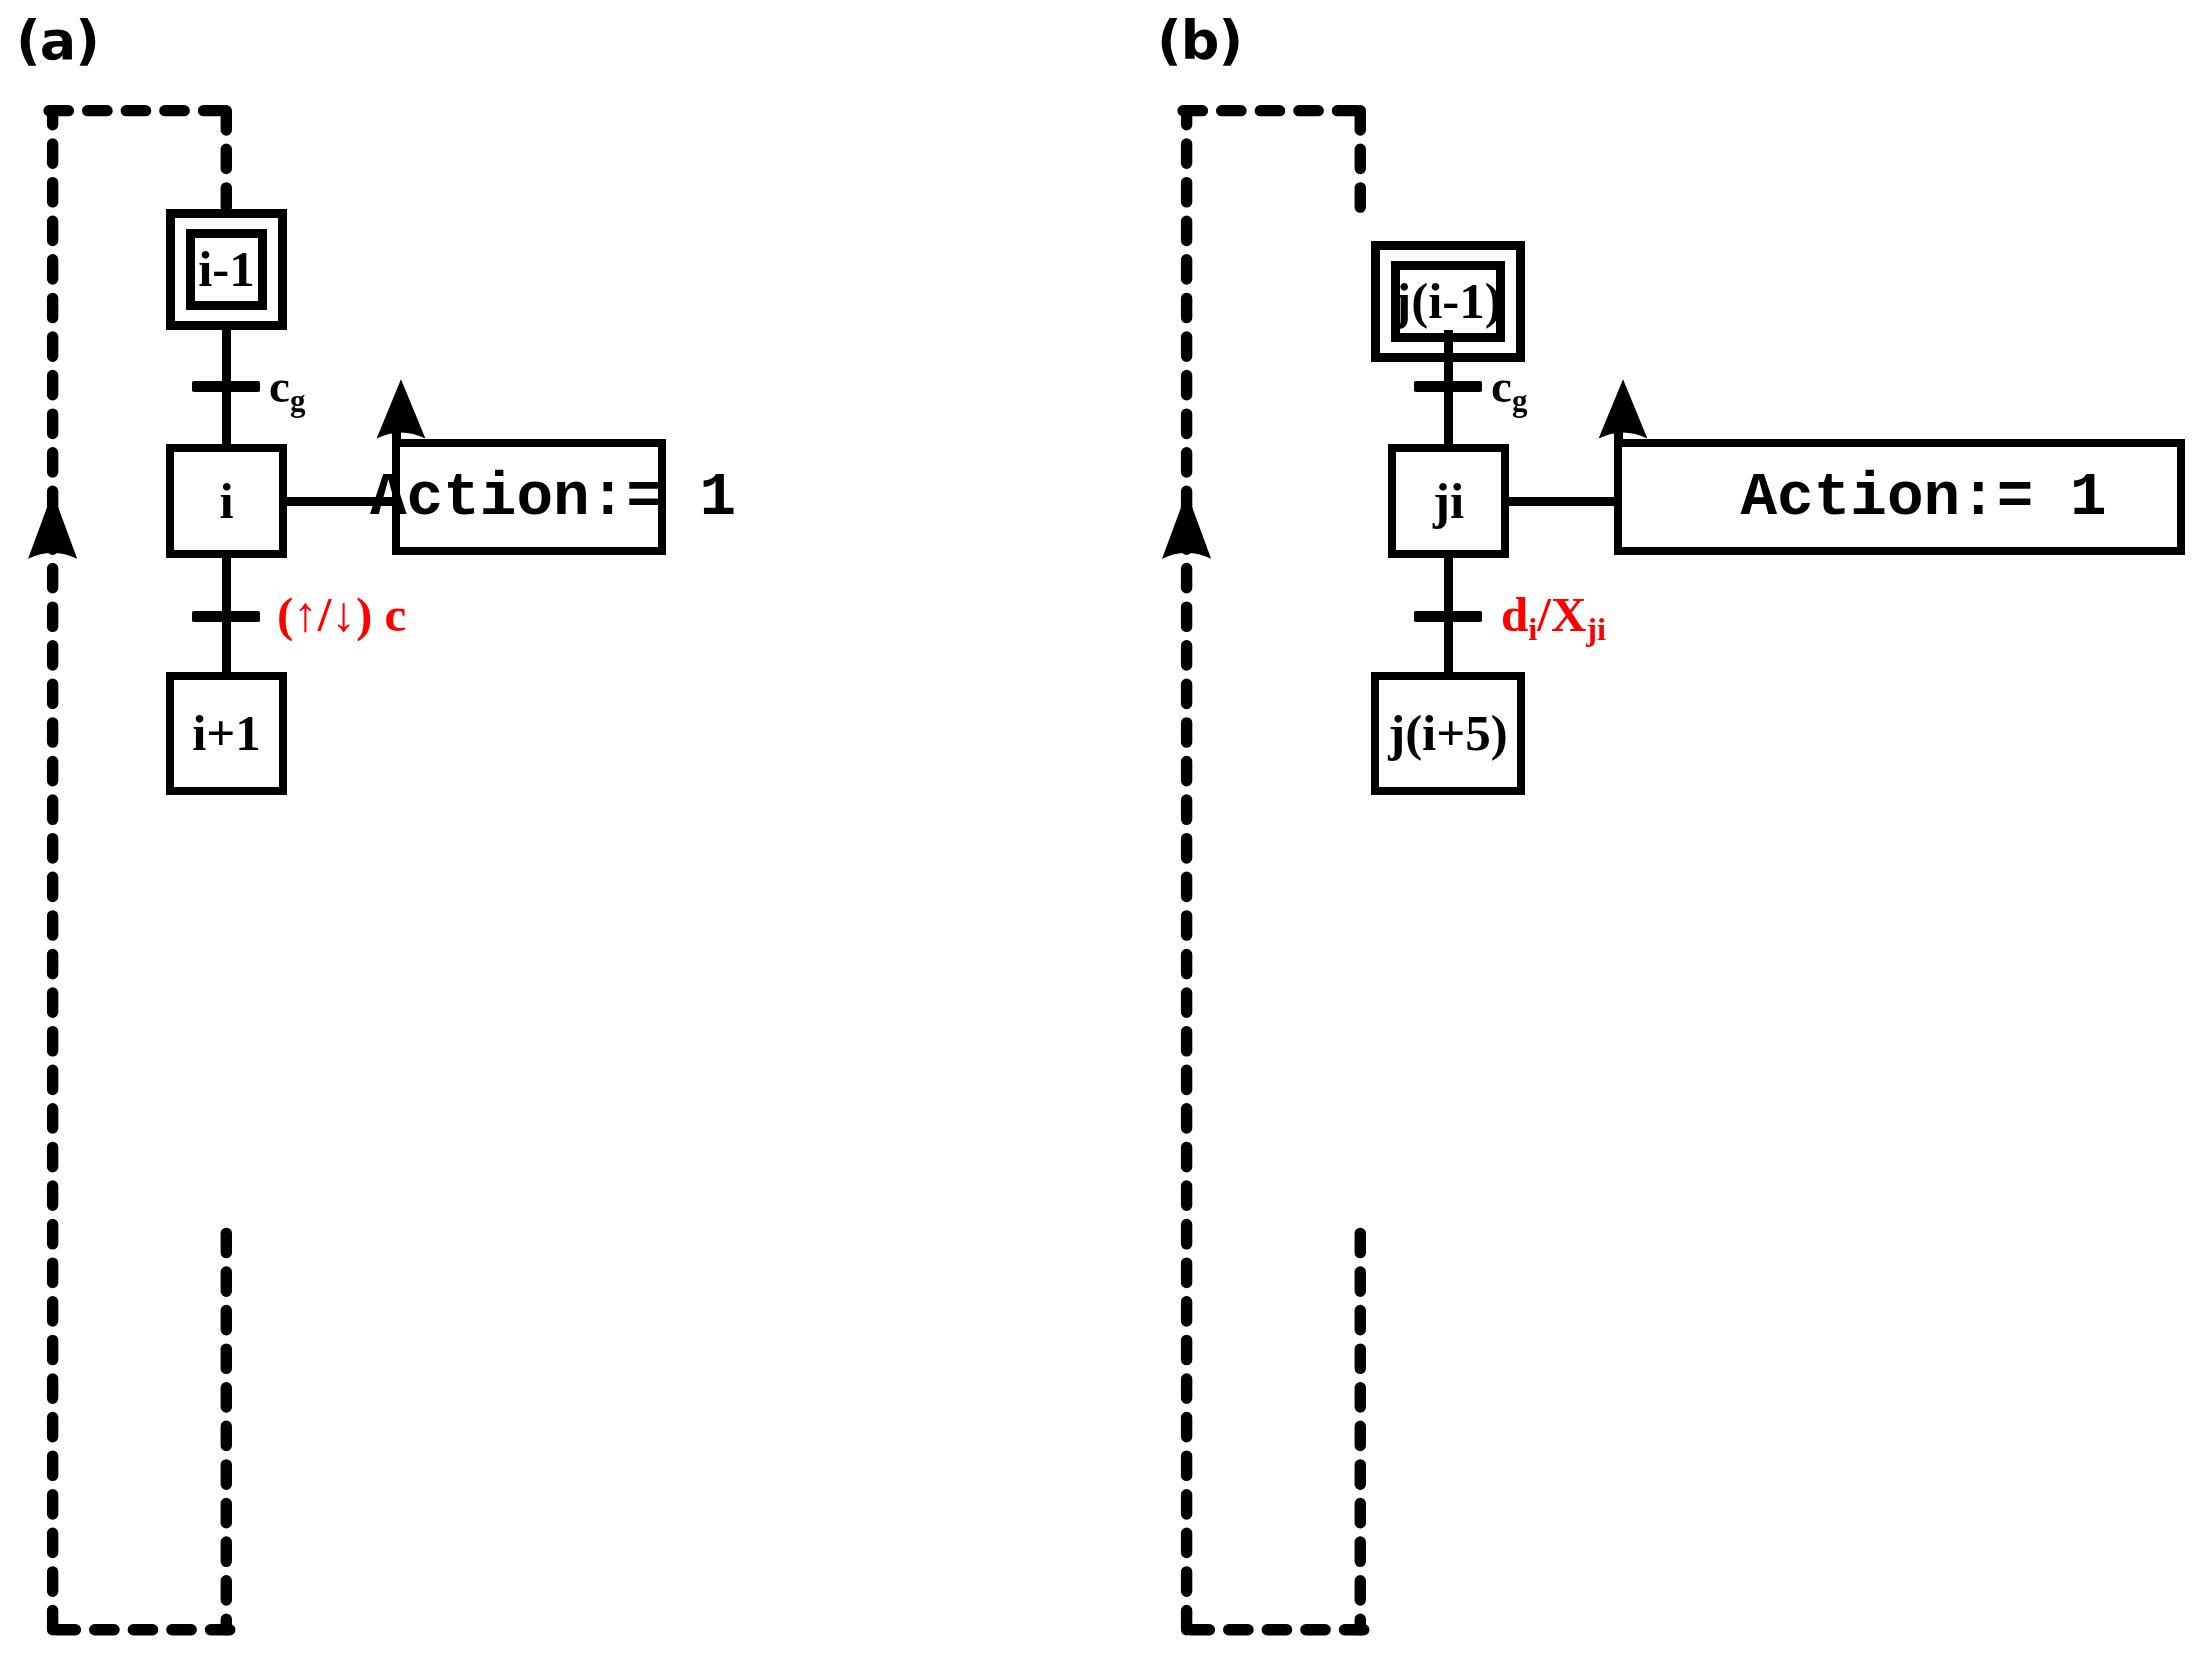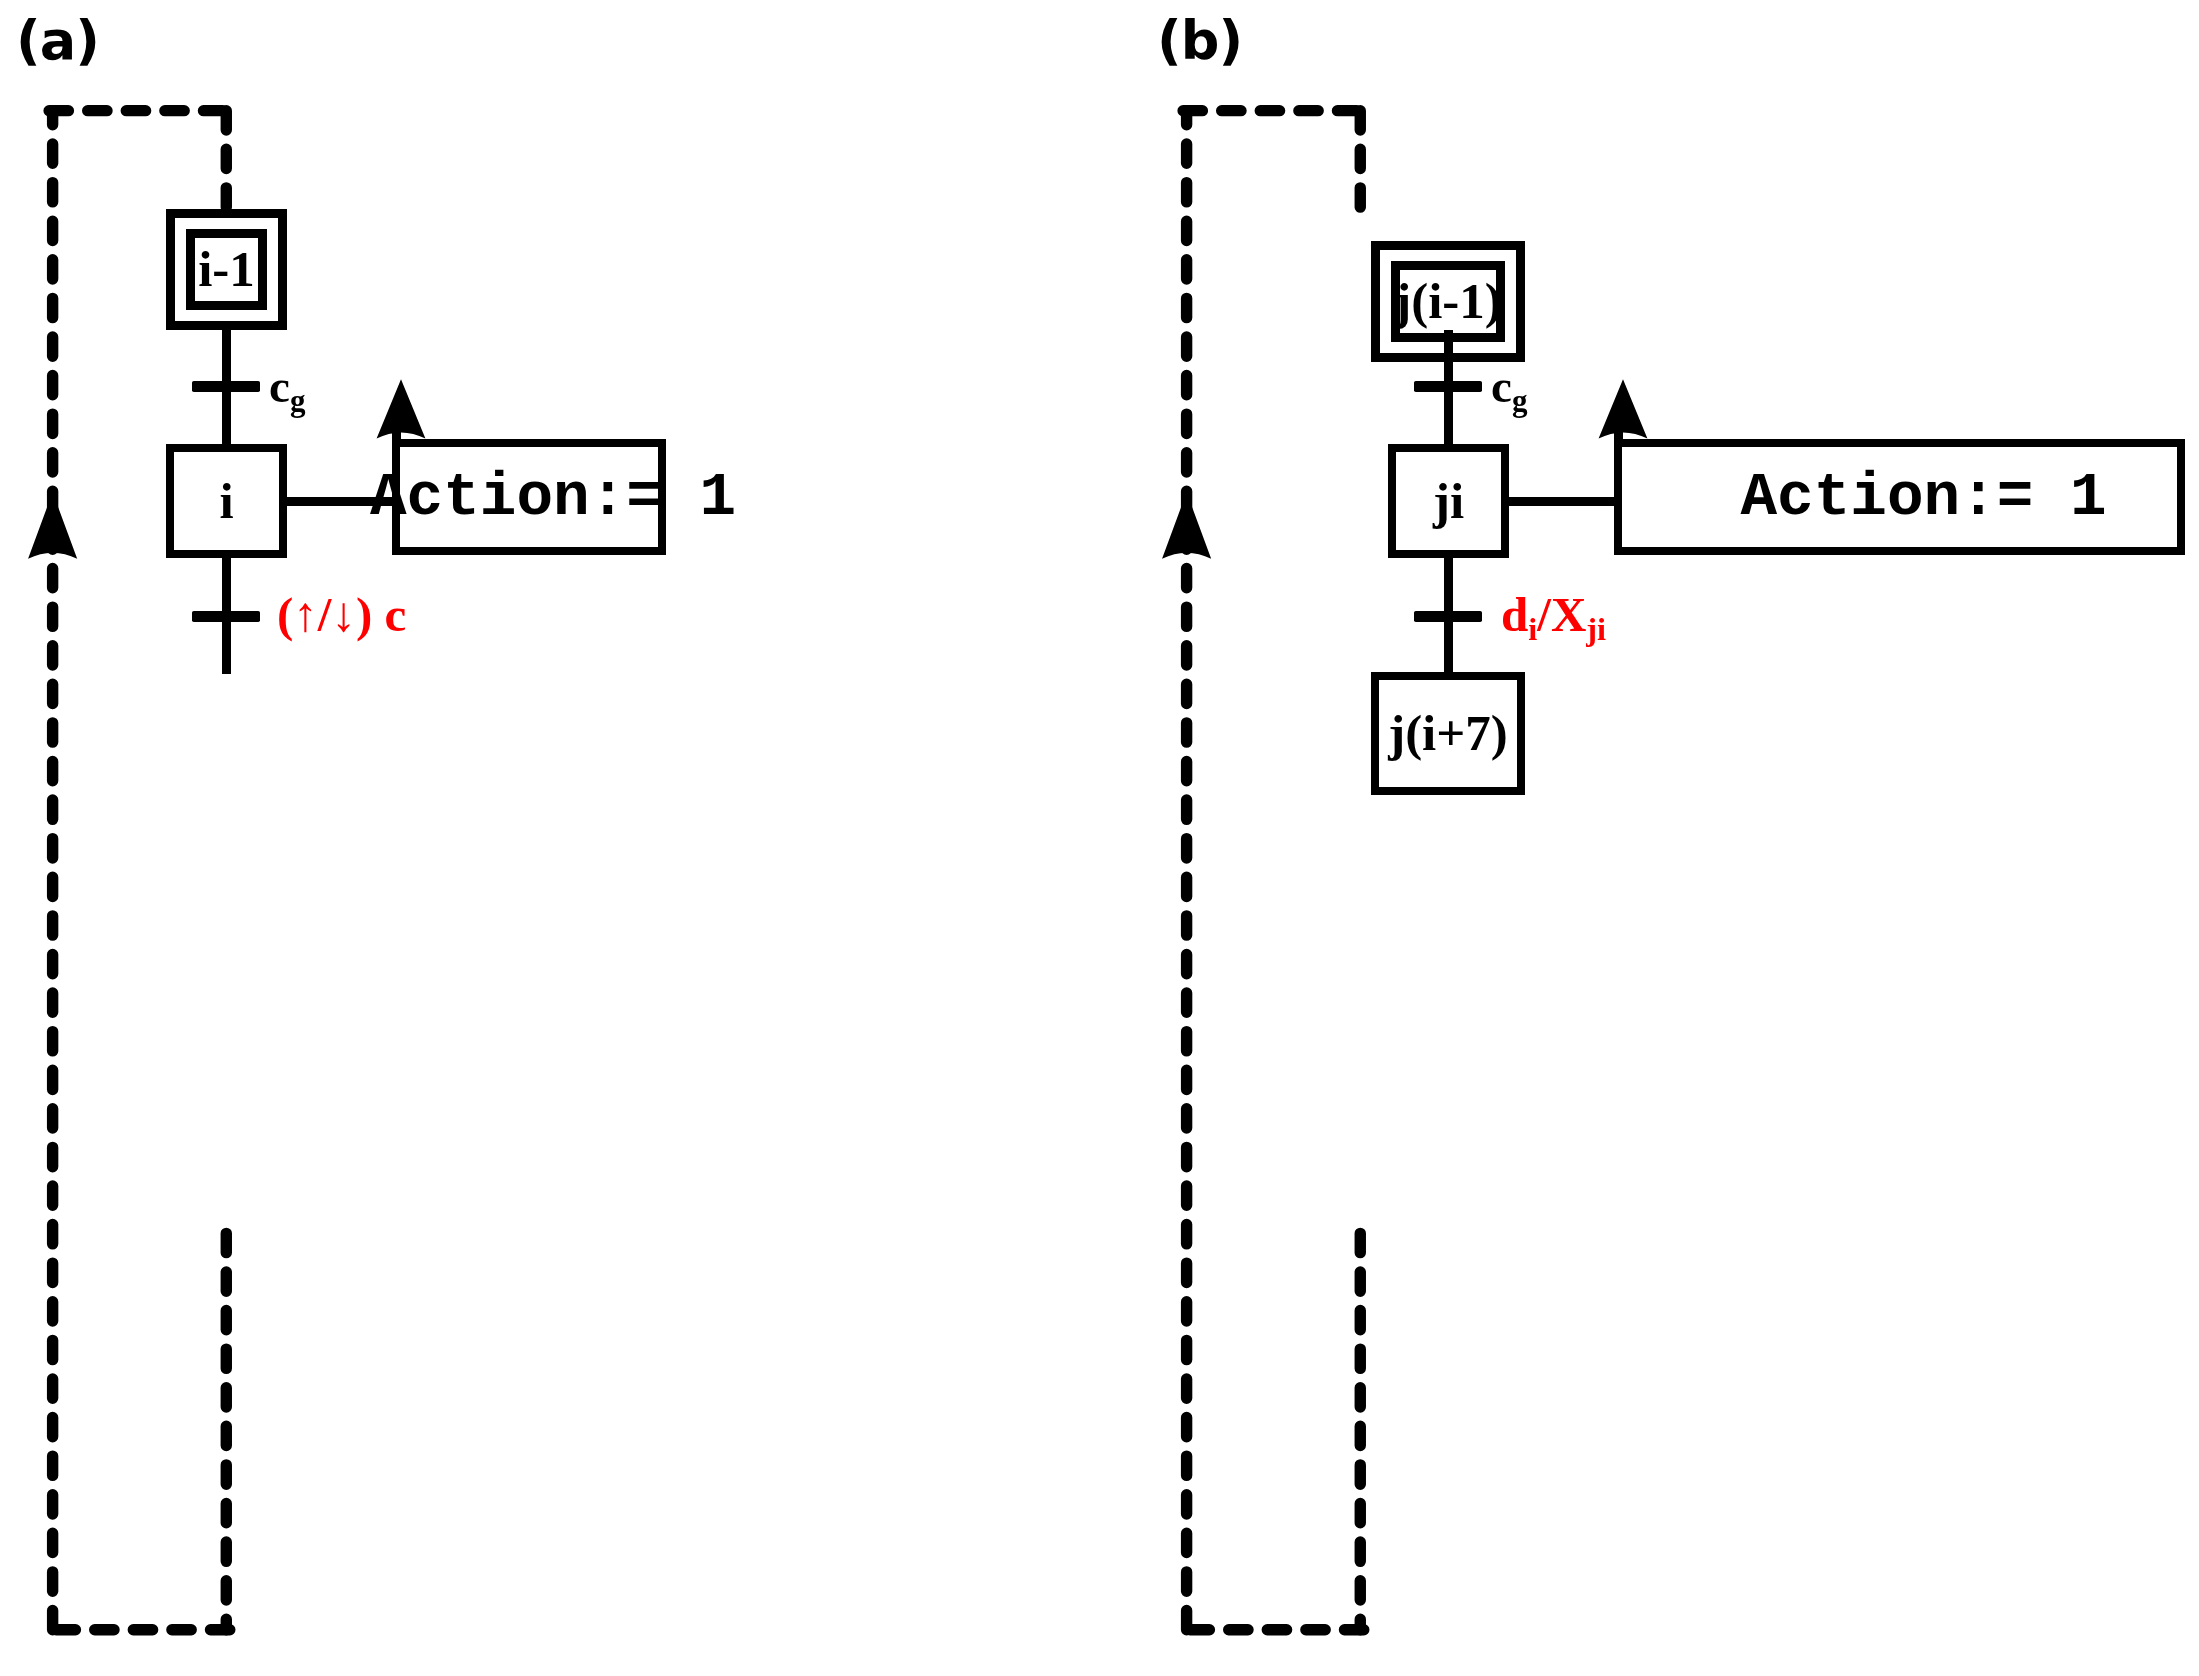--- a/index.html
+++ b/index.html
@@ -175,20 +175,23 @@
 
   <div class="action-box" style="left:392px; top:439px; width:274px; height:116px;">
     <span class="action-label">Action:= 1</span>
   </div>
 
   <div class="vline" style="left:222px; top:558px; height:116px;"></div>
 
   <div class="transition-bar" style="left:192px; top:611px; width:68px;"></div>
   <div class="cond-label red" style="left:277px; top:590px;">(↑/↓) c</div>
 
+  <div class="step-box" style="left:166px; top:672px; width:121px; height:123px;">
+    <span class="step-label">i+1</span>
+  </div>
 
   <div class="panel-label" style="left:1157px; top:14px;">(b)</div>
 
   <div class="dashed-loop" style="left:1141px; top:88px; width:421px; height:1589px;">
     <svg width="421" height="1589" viewBox="0 0 480 1810">
       <path d="M 250 1305 L 250 1757" stroke="#000000" stroke-width="13" fill="none" stroke-dasharray="22 22" stroke-linecap="round"></path>
       <path d="M 254 1757 L 52 1757" stroke="#000000" stroke-width="13" fill="none" stroke-dasharray="22 22" stroke-linecap="round"></path>
       <path d="M 52 1757 L 52 25" stroke="#000000" stroke-width="13" fill="none" stroke-dasharray="22 22" stroke-linecap="round"></path>
       <path d="M 48 25 L 254 25" stroke="#000000" stroke-width="13" fill="none" stroke-dasharray="22 22" stroke-linecap="round"></path>
       <path d="M 250 25 L 250 145" stroke="#000000" stroke-width="13" fill="none" stroke-dasharray="22 22" stroke-linecap="round"></path>
@@ -225,17 +228,17 @@
     <span class="action-label">Action:= 1</span>
   </div>
 
   <div class="vline" style="left:1444px; top:558px; height:116px;"></div>
   <div class="transition-bar" style="left:1414px; top:611px; width:68px;"></div>
   <div class="cond-label red" style="left:1501px; top:590px;">
     <span>d</span><sub>i</sub><span>/</span><span>X</span><sub>ji</sub>
   </div>
 
   <div class="step-box" style="left:1371px; top:672px; width:154px; height:123px;">
-    <span class="step-label">j(i+7)</span>
+    <span class="step-label">j(i+5)</span>
   </div>
 
 </div>
 
 
 </body></html>

